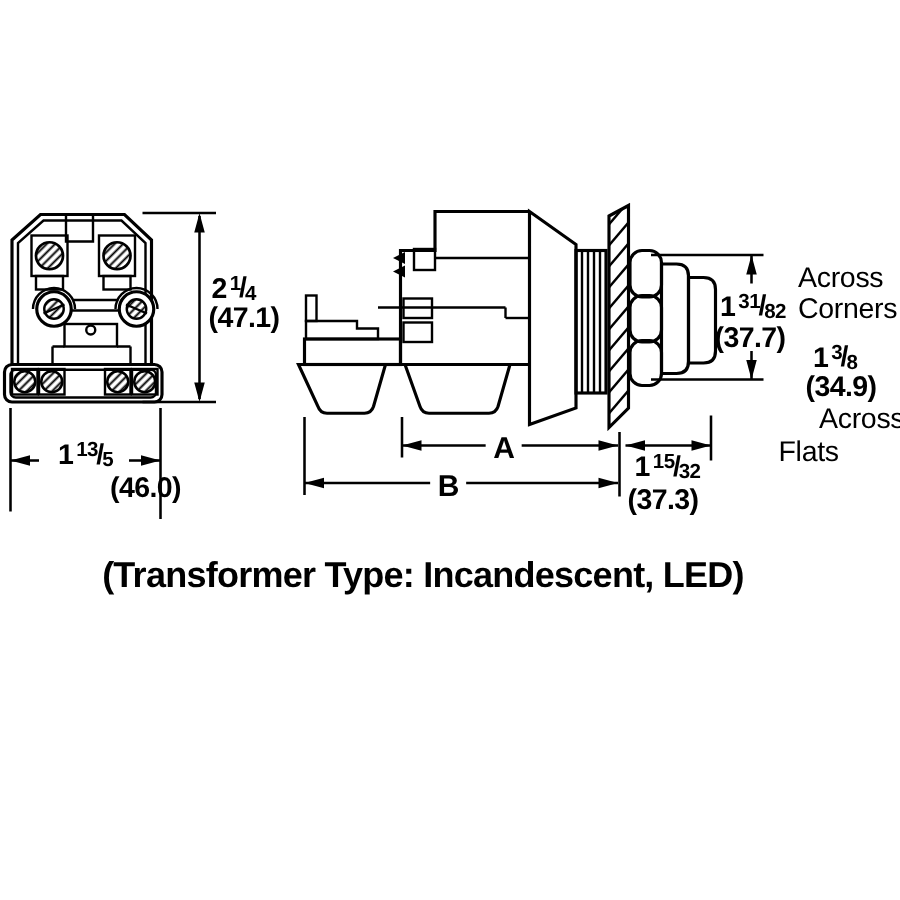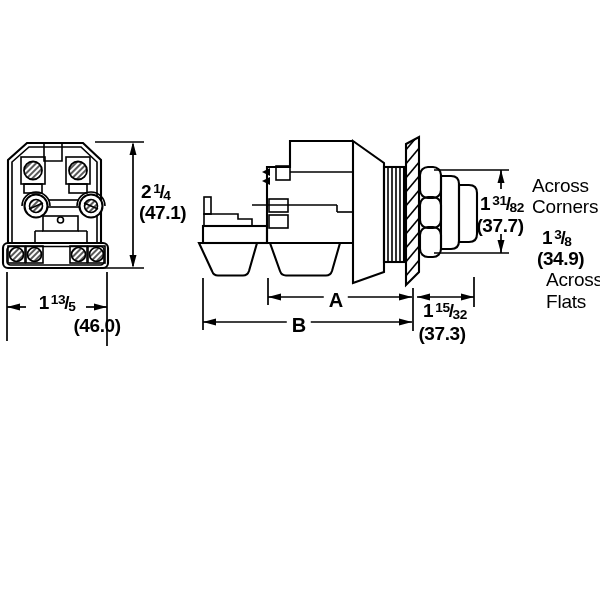--- a/index.html
+++ b/index.html
@@ -195,18 +195,19 @@
 
   <div class="txt dimtxt cc" style="left:502px; top:193px;"><span>1</span><span class="fr-n">31</span><span class="fr-s">/</span><span class="fr-d">82</span></div>
   <div class="txt dimtxt cc" style="left:500px; top:215px;">(37.7)</div>
 
   <div class="txt lbltxt" style="left:532px; top:175px;">Across</div>
   <div class="txt lbltxt" style="left:532px; top:196px;">Corners</div>
 
   <div class="txt dimtxt" style="left:542px; top:227px;"><span>1</span><span class="fr-n">3</span><span class="fr-s">/</span><span class="fr-d">8</span></div>
   <div class="txt dimtxt" style="left:537px; top:248px;">(34.9)</div>
   <div class="txt lbltxt" style="left:546px; top:269px;">Across</div>
-  <div class="txt lbltxt" style="left:546px; top:291px;">Flats</div>
+  <div class="txt lbltxt" style="left:519px; top:291px;">Flats</div>
 
   <div class="caption">
+    <div>(Transformer Type: Incandescent, LED)</div>
   </div>
 
 </div>
 
 </body></html>

